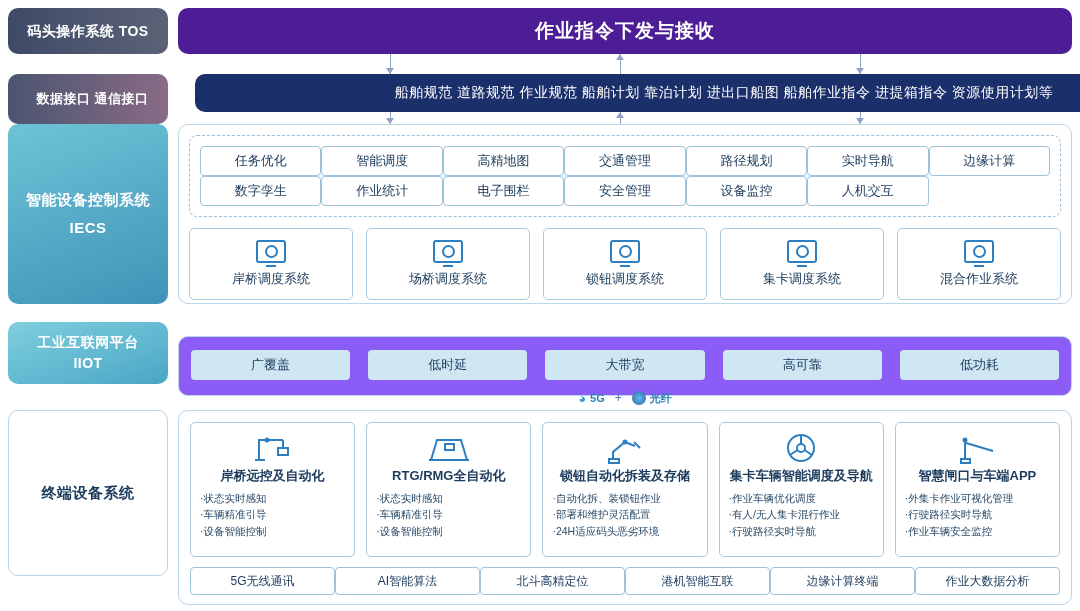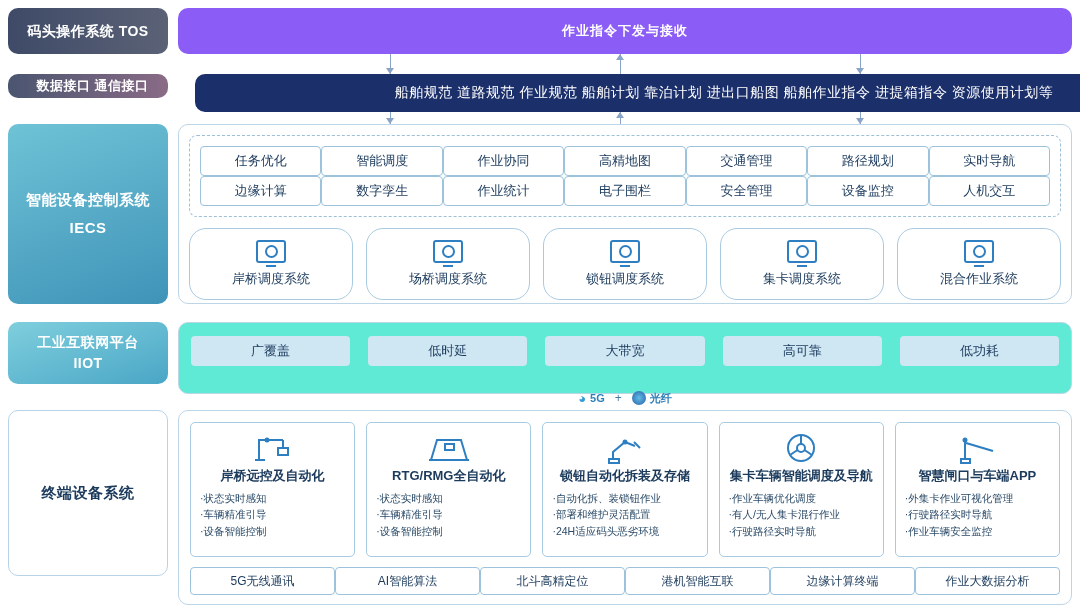--- a/index.html
+++ b/index.html
@@ -52,30 +52,30 @@
     border-radius: 10px;
   }
 
   
   #tos-label {
     top: 8px; height: 46px;
     background: linear-gradient(90deg,#3e4a67,#5b6276);
   }
   #tos-bar {
     left: 178px; top: 8px; width: 894px; height: 46px;
-    background: #8b5cf6;
+    background: #4c1d95;
     color: #ffffff;
-    font-size: 13px;
+    font-size: 19px;
     font-weight: bold;
     letter-spacing: 1px;
   }
 
   
   #dif-label {
-    top: 74px; height: 24px;
+    top: 74px; height: 50px;
     background: linear-gradient(90deg,#4a5570,#8a6b86);
     font-size: 13px;
     padding-left: 9px;
   }
   #dif-bar {
     left: 195px; top: 74px; width: 1058px; height: 38px;
     background: #1b2f6b;
     color: #ffffff;
     font-size: 14px;
     letter-spacing: .5px;
@@ -133,21 +133,21 @@
   }
   .sys-grid {
     display: grid;
     grid-template-columns: repeat(5, 1fr);
     gap: 13px;
     margin-top: 11px;
   }
   .sys-card {
     height: 70px;
     border: 1px solid #a9cbe2;
-    border-radius: 17px;
+    border-radius: 5px;
     background: #ffffff;
     display: flex;
     flex-direction: column;
     align-items: center;
     justify-content: center;
   }
   .monitor {
     width: 26px; height: 19px;
     border: 2px solid #2e7fc2;
     border-radius: 3px;
@@ -171,23 +171,23 @@
   .sys-card .lbl { font-size: 13px; }
 
   
   #iiot-label {
     top: 322px; height: 62px;
     background: linear-gradient(160deg,#7fcfdd,#4aa6c6);
     flex-direction: column;
     font-size: 14px;
   }
   #iiot-panel {
-    left: 178px; top: 322px; width: 894px; height: 72px;
+    left: 178px; top: 336px; width: 894px; height: 60px;
     border: 1px solid #bcd6e8;
-    background: #5eead4;
+    background: #8b5cf6;
     padding: 13px 12px;
   }
   .iiot-grid {
     display: grid;
     grid-template-columns: repeat(5, 1fr);
     gap: 18px;
   }
   .iiot-chip {
     height: 30px;
     background: #cfe6f3;
@@ -312,21 +312,20 @@
 
   <div class="left-col left-label panel" id="iecs-label">
     <span>智能设备控制系统</span>
     <span class="sub">IECS</span>
   </div>
   <div class="panel" id="iecs-panel">
     <div id="iecs-dashed">
       <div class="chip-grid">
         <div class="chip">任务优化</div>
         <div class="chip">智能调度</div>
-        <div class="chip">作业协同</div>
         <div class="chip">高精地图</div>
         <div class="chip">交通管理</div>
         <div class="chip">路径规划</div>
         <div class="chip">实时导航</div>
         <div class="chip">边缘计算</div>
         <div class="chip">数字孪生</div>
         <div class="chip">作业统计</div>
         <div class="chip">电子围栏</div>
         <div class="chip">安全管理</div>
         <div class="chip">设备监控</div>

